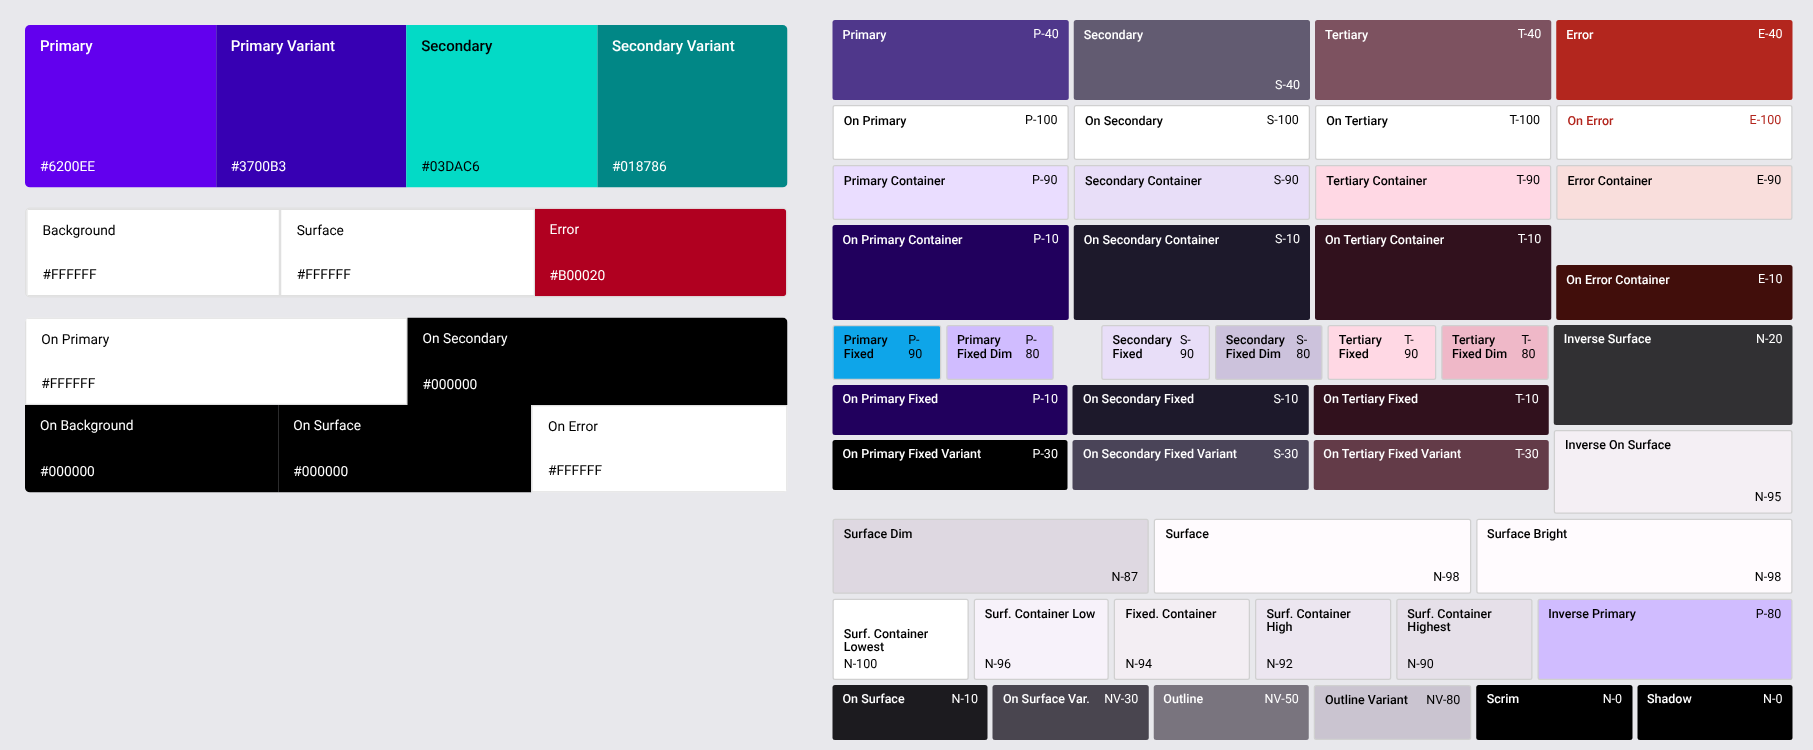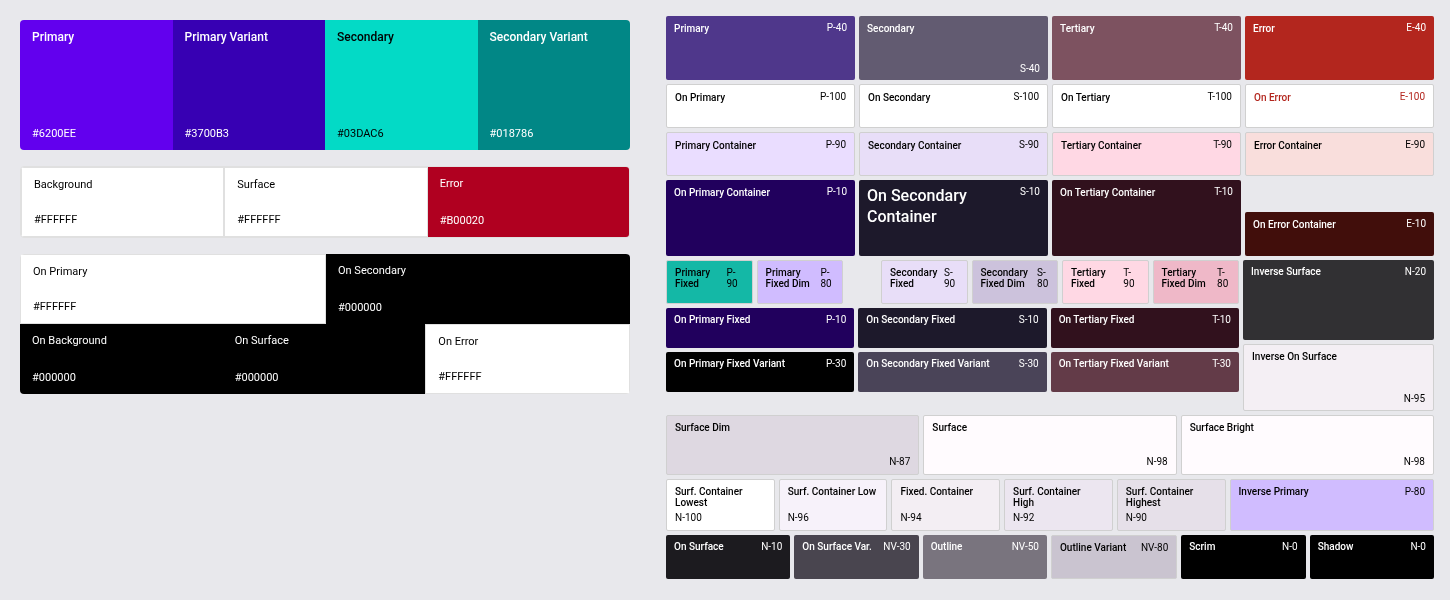--- a/index.html
+++ b/index.html
@@ -248,41 +248,41 @@
     </div>
     <div class="grid-row">
       <div class="color-cell" style="background: rgb(33, 0, 93); color: rgb(255, 255, 255); flex: 1 1 0%; min-height: 44px;">
       <div style="display:flex;justify-content:space-between;align-items:flex-start;">
         <span style="font-size:10px;font-weight:500;color:#ffffff;line-height:1.3;">On Primary Container</span>
         <span style="font-size:10px;font-weight:400;color:#ffffff;white-space:nowrap;margin-left:4px;">P-10</span>
       </div>
     </div>
       <div class="color-cell" style="background: rgb(29, 25, 43); color: rgb(255, 255, 255); flex: 1 1 0%; min-height: 44px;">
       <div style="display:flex;justify-content:space-between;align-items:flex-start;">
-        <span style="font-size:16px;font-weight:500;color:#ffffff;line-height:1.3;">On Secondary Container</span>
+        <span style="font-size:10px;font-weight:500;color:#ffffff;line-height:1.3;">On Secondary Container</span>
         <span style="font-size:10px;font-weight:400;color:#ffffff;white-space:nowrap;margin-left:4px;">S-10</span>
       </div>
     </div>
       <div class="color-cell" style="background: rgb(49, 17, 29); color: rgb(255, 255, 255); flex: 1 1 0%; min-height: 44px;">
       <div style="display:flex;justify-content:space-between;align-items:flex-start;">
         <span style="font-size:10px;font-weight:500;color:#ffffff;line-height:1.3;">On Tertiary Container</span>
         <span style="font-size:10px;font-weight:400;color:#ffffff;white-space:nowrap;margin-left:4px;">T-10</span>
       </div>
     </div>
       <div class="color-cell" style="background: rgb(65, 14, 11); color: rgb(255, 255, 255); flex: 1 1 0%; min-height: 44px; margin-top: 32px;">
       <div style="display:flex;justify-content:space-between;align-items:flex-start;">
         <span style="font-size:10px;font-weight:500;color:#ffffff;line-height:1.3;">On Error Container</span>
         <span style="font-size:10px;font-weight:400;color:#ffffff;white-space:nowrap;margin-left:4px;">E-10</span>
       </div>
     </div>
     </div>
     <div style="display: flex; gap: 4px;">
       <div style="flex: 3 1 0%; display: flex; flex-direction: column; gap: 4px;">
         <div style="display: flex; gap: 4px;">
-          <div class="color-cell" style="flex: 1 1 0%; background: #14b8a6; color: rgb(0, 0, 0); min-height: 44px; border: 1px solid rgb(208, 208, 208);">
+          <div class="color-cell" style="flex: 1 1 0%; background: #0ea5e9; color: rgb(0, 0, 0); min-height: 44px; border: 1px solid rgb(208, 208, 208);">
             <div style="display:flex;justify-content:space-between;">
               <span style="font-size:10px;font-weight:500;">Primary Fixed</span>
               <span style="font-size:10px;">P-90</span>
             </div>
           </div>
           <div class="color-cell" style="flex: 1 1 0%; background: rgb(208, 188, 255); color: rgb(0, 0, 0); min-height: 44px; border: 1px solid rgb(208, 208, 208);">
             <div style="display:flex;justify-content:space-between;">
               <span style="font-size:10px;font-weight:500;">Primary Fixed Dim</span>
               <span style="font-size:10px;">P-80</span>
             </div>
@@ -387,21 +387,21 @@
             <span style="font-size:10px;font-weight:500;">Surface Bright</span>
           </div>
           <div style="margin-top:auto;text-align:right;"><span style="font-size:10px;">N-98</span></div>
         </div>
       </div>
     </div>
     <div style="display: flex; gap: 4px;">
       <div style="flex: 3 1 0%; display: flex; gap: 4px;">
         <div class="color-cell" style="flex: 1 1 0%; background: rgb(255, 255, 255); color: rgb(0, 0, 0); min-height: 52px; border: 1px solid rgb(208, 208, 208);">
           <div style="display:flex;justify-content:space-between;">
-            <span style="font-size:10px;font-weight:500;">Surf. Container Lowest</span>
+            <span style="font-size:10px;font-weight:500;margin-top:16px;">Surf. Container Lowest</span>
           </div>
           <div style="margin-top:auto;"><span style="font-size:10px;">N-100</span></div>
         </div>
         <div class="color-cell" style="flex: 1 1 0%; background: rgb(247, 242, 250); color: rgb(0, 0, 0); min-height: 52px; border: 1px solid rgb(208, 208, 208);">
           <div style="display:flex;justify-content:space-between;">
             <span style="font-size:10px;font-weight:500;">Surf. Container Low</span>
           </div>
           <div style="margin-top:auto;"><span style="font-size:10px;">N-96</span></div>
         </div>
         <div class="color-cell" style="flex: 1 1 0%; background: rgb(243, 238, 243); color: rgb(0, 0, 0); min-height: 52px; border: 1px solid rgb(208, 208, 208);">

